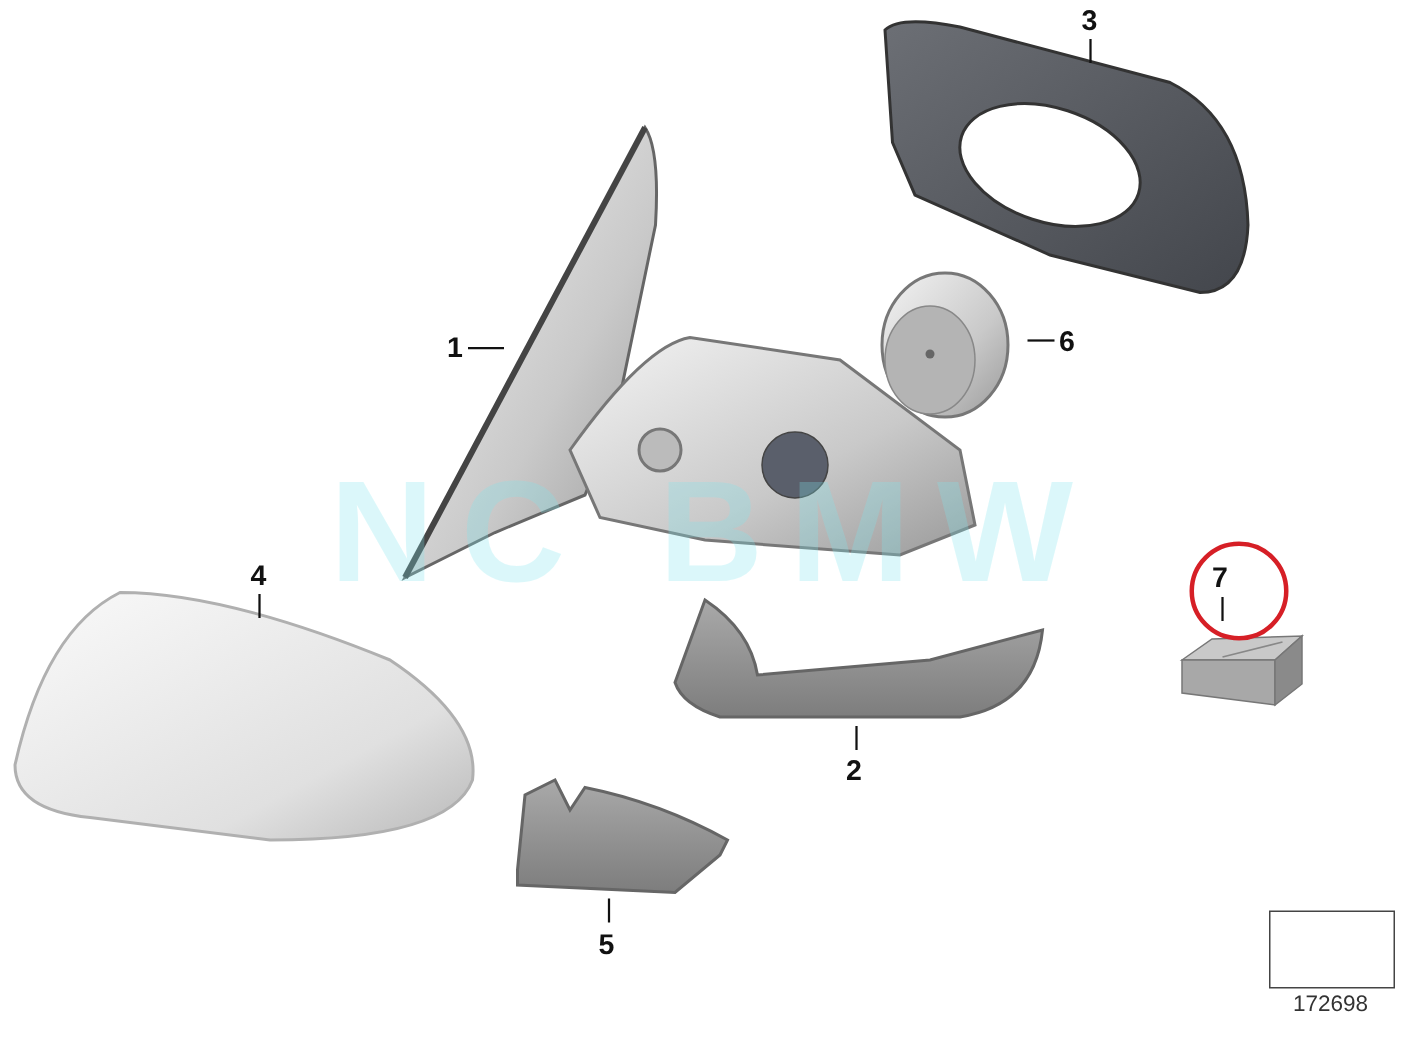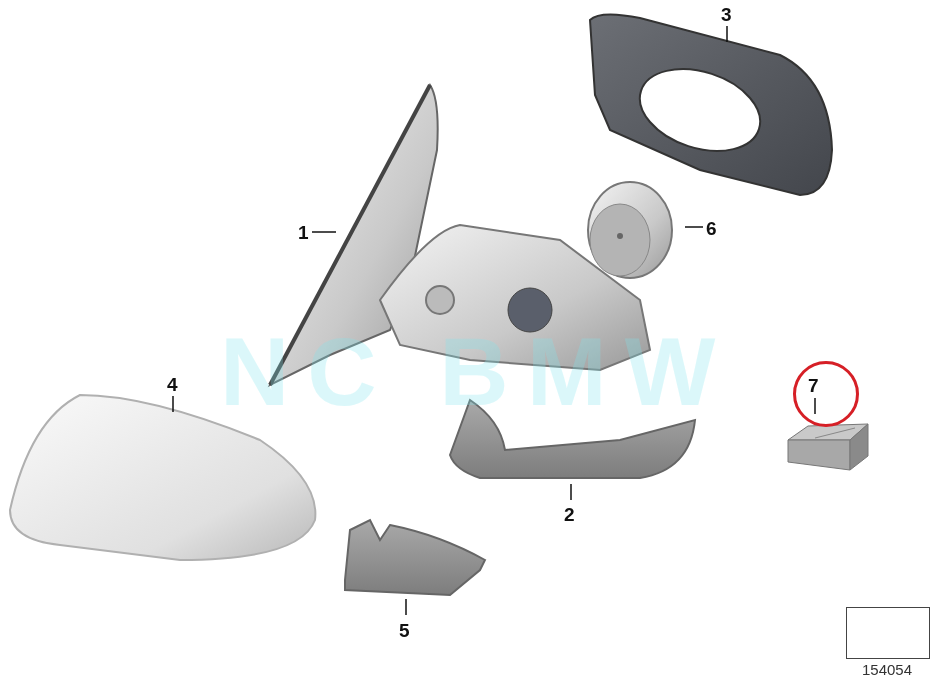--- a/index.html
+++ b/index.html
@@ -1,19 +1,19 @@
 <!DOCTYPE html>
 <html><head>
 <meta charset="utf-8">
 <style>
   html, body { margin:0; padding:0; background:#ffffff; }
   body { width:938px; height:692px; position:relative; overflow:hidden; font-family:"Liberation Sans", sans-serif; }
   .stage { position:absolute; left:0; top:0; width:938px; height:692px; }
   .callout { position:absolute; font-weight:bold; font-size:19px; color:#111; line-height:1; }
-  .watermark { position:absolute; left:220px; top:300px; font-size:96px; font-weight:bold; color:#7fe6ee; opacity:0.28; letter-spacing:18px; font-family:"Liberation Sans", sans-serif; pointer-events:none;margin-top:17px; }
+  .watermark { position:absolute; left:220px; top:300px; font-size:96px; font-weight:bold; color:#7fe6ee; opacity:0.28; letter-spacing:18px; font-family:"Liberation Sans", sans-serif; pointer-events:none; }
   .refbox { position:absolute; left:846px; top:607px; width:82px; height:50px; border:1px solid #444; background:#fff; }
   .refnum { position:absolute; left:846px; top:661px; width:82px; text-align:center; font-size:15px; color:#333; }
   .highlight { position:absolute; left:793px; top:361px; width:60px; height:60px; border:3px solid #d61f26; border-radius:50%; }
 </style>
 </head>
 <body>
 
 <div class="stage">
   <svg width="938" height="692" viewBox="0 0 938 692" style="position:absolute;left:0;top:0">
     <defs>
@@ -93,14 +93,14 @@
   <div class="callout" style="left:721px;top:5px">3</div>
   <div class="callout" style="left:706px;top:219px">6</div>
   <div class="callout" style="left:298px;top:223px">1</div>
   <div class="callout" style="left:167px;top:375px">4</div>
   <div class="callout" style="left:564px;top:505px">2</div>
   <div class="callout" style="left:399px;top:621px">5</div>
   <div class="callout" style="left:808px;top:376px">7</div>
 
   <div class="highlight"></div>
   <div class="refbox"></div>
-  <div class="refnum">154054</div>
+  <div class="refnum">172698</div>
 </div>
 
 </body></html>

